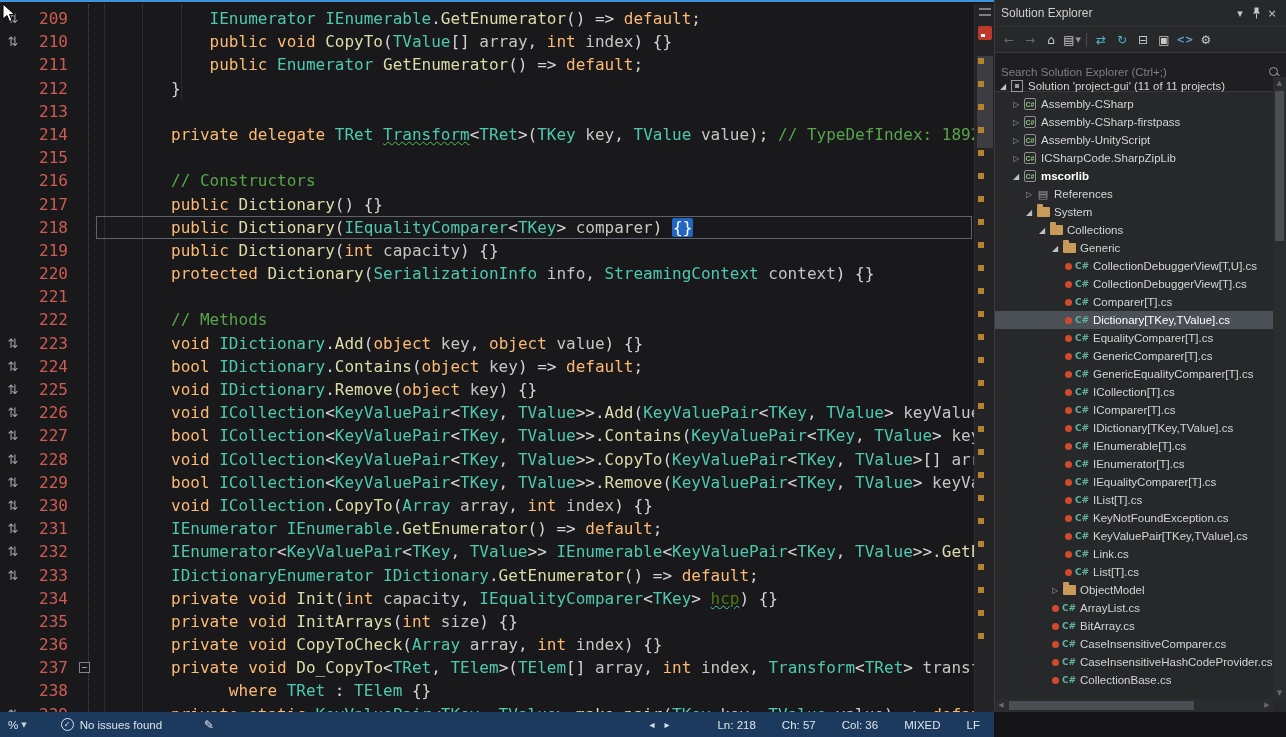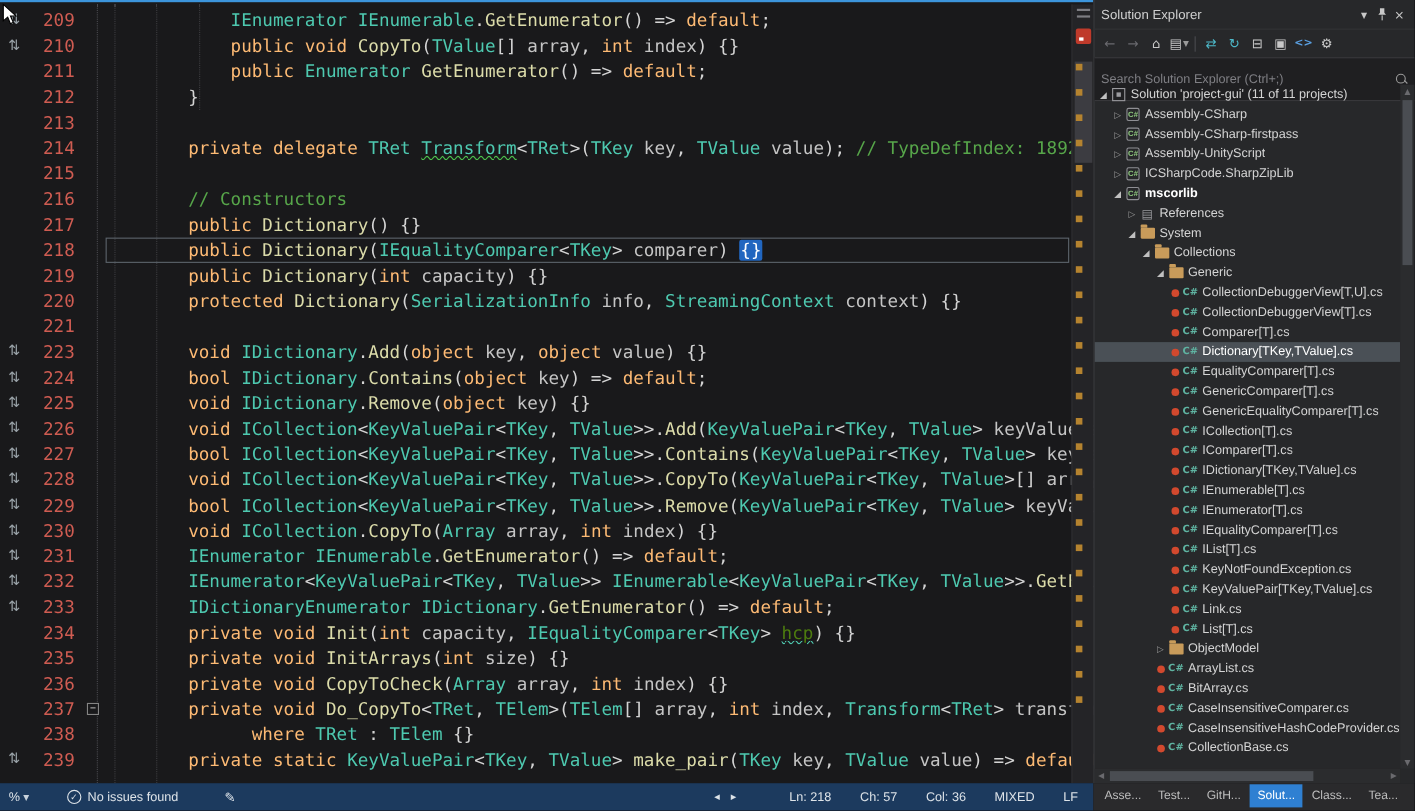--- a/index.html
+++ b/index.html
@@ -137,20 +137,21 @@
         <div class="crow"><div class="g"></div><div class="n">212</div><div class="f"></div><div class="c"><span class="tk-o">        }</span></div></div>
         <div class="crow"><div class="g"></div><div class="n">213</div><div class="f"></div><div class="c"></div></div>
         <div class="crow"><div class="g"></div><div class="n">214</div><div class="f"></div><div class="c"><span class="tk-o">        </span><span class="tk-k">private</span><span class="tk-o"> </span><span class="tk-k">delegate</span><span class="tk-o"> </span><span class="tk-t">TRet</span><span class="tk-o"> </span><span class="tk-ts">Transform</span><span class="tk-o">&lt;</span><span class="tk-t">TRet</span><span class="tk-o">&gt;(</span><span class="tk-t">TKey</span><span class="tk-o"> </span><span class="tk-p">key</span><span class="tk-o">, </span><span class="tk-t">TValue</span><span class="tk-o"> </span><span class="tk-p">value</span><span class="tk-o">); </span><span class="tk-c">// TypeDefIndex: 1892</span></div></div>
         <div class="crow"><div class="g"></div><div class="n">215</div><div class="f"></div><div class="c"></div></div>
         <div class="crow"><div class="g"></div><div class="n">216</div><div class="f"></div><div class="c"><span class="tk-o">        </span><span class="tk-c">// Constructors</span></div></div>
         <div class="crow"><div class="g"></div><div class="n">217</div><div class="f"></div><div class="c"><span class="tk-o">        </span><span class="tk-k">public</span><span class="tk-o"> </span><span class="tk-m">Dictionary</span><span class="tk-o">() {}</span></div></div>
         <div class="crow cur"><div class="g"></div><div class="n">218</div><div class="f"></div><div class="c"><span class="tk-o">        </span><span class="tk-k">public</span><span class="tk-o"> </span><span class="tk-m">Dictionary</span><span class="tk-o">(</span><span class="tk-t">IEqualityComparer</span><span class="tk-o">&lt;</span><span class="tk-t">TKey</span><span class="tk-o">&gt; </span><span class="tk-p">comparer</span><span class="tk-o">) </span><span class="tk-b">{}</span></div></div>
         <div class="crow"><div class="g"></div><div class="n">219</div><div class="f"></div><div class="c"><span class="tk-o">        </span><span class="tk-k">public</span><span class="tk-o"> </span><span class="tk-m">Dictionary</span><span class="tk-o">(</span><span class="tk-k">int</span><span class="tk-o"> </span><span class="tk-p">capacity</span><span class="tk-o">) {}</span></div></div>
         <div class="crow"><div class="g"></div><div class="n">220</div><div class="f"></div><div class="c"><span class="tk-o">        </span><span class="tk-k">protected</span><span class="tk-o"> </span><span class="tk-m">Dictionary</span><span class="tk-o">(</span><span class="tk-t">SerializationInfo</span><span class="tk-o"> </span><span class="tk-p">info</span><span class="tk-o">, </span><span class="tk-t">StreamingContext</span><span class="tk-o"> </span><span class="tk-p">context</span><span class="tk-o">) {}</span></div></div>
         <div class="crow"><div class="g"></div><div class="n">221</div><div class="f"></div><div class="c"></div></div>
+        <div class="crow"><div class="g"></div><div class="n">222</div><div class="f"></div><div class="c"><span class="tk-o">        </span><span class="tk-c">// Methods</span></div></div>
         <div class="crow"><div class="g">⇅</div><div class="n">223</div><div class="f"></div><div class="c"><span class="tk-o">        </span><span class="tk-k">void</span><span class="tk-o"> </span><span class="tk-t">IDictionary</span><span class="tk-o">.</span><span class="tk-m">Add</span><span class="tk-o">(</span><span class="tk-k">object</span><span class="tk-o"> </span><span class="tk-p">key</span><span class="tk-o">, </span><span class="tk-k">object</span><span class="tk-o"> </span><span class="tk-p">value</span><span class="tk-o">) {}</span></div></div>
         <div class="crow"><div class="g">⇅</div><div class="n">224</div><div class="f"></div><div class="c"><span class="tk-o">        </span><span class="tk-k">bool</span><span class="tk-o"> </span><span class="tk-t">IDictionary</span><span class="tk-o">.</span><span class="tk-m">Contains</span><span class="tk-o">(</span><span class="tk-k">object</span><span class="tk-o"> </span><span class="tk-p">key</span><span class="tk-o">) =&gt; </span><span class="tk-k">default</span><span class="tk-o">;</span></div></div>
         <div class="crow"><div class="g">⇅</div><div class="n">225</div><div class="f"></div><div class="c"><span class="tk-o">        </span><span class="tk-k">void</span><span class="tk-o"> </span><span class="tk-t">IDictionary</span><span class="tk-o">.</span><span class="tk-m">Remove</span><span class="tk-o">(</span><span class="tk-k">object</span><span class="tk-o"> </span><span class="tk-p">key</span><span class="tk-o">) {}</span></div></div>
         <div class="crow"><div class="g">⇅</div><div class="n">226</div><div class="f"></div><div class="c"><span class="tk-o">        </span><span class="tk-k">void</span><span class="tk-o"> </span><span class="tk-t">ICollection</span><span class="tk-o">&lt;</span><span class="tk-t">KeyValuePair</span><span class="tk-o">&lt;</span><span class="tk-t">TKey</span><span class="tk-o">, </span><span class="tk-t">TValue</span><span class="tk-o">&gt;&gt;.</span><span class="tk-m">Add</span><span class="tk-o">(</span><span class="tk-t">KeyValuePair</span><span class="tk-o">&lt;</span><span class="tk-t">TKey</span><span class="tk-o">, </span><span class="tk-t">TValue</span><span class="tk-o">&gt; </span><span class="tk-p">keyValuePair</span></div></div>
         <div class="crow"><div class="g">⇅</div><div class="n">227</div><div class="f"></div><div class="c"><span class="tk-o">        </span><span class="tk-k">bool</span><span class="tk-o"> </span><span class="tk-t">ICollection</span><span class="tk-o">&lt;</span><span class="tk-t">KeyValuePair</span><span class="tk-o">&lt;</span><span class="tk-t">TKey</span><span class="tk-o">, </span><span class="tk-t">TValue</span><span class="tk-o">&gt;&gt;.</span><span class="tk-m">Contains</span><span class="tk-o">(</span><span class="tk-t">KeyValuePair</span><span class="tk-o">&lt;</span><span class="tk-t">TKey</span><span class="tk-o">, </span><span class="tk-t">TValue</span><span class="tk-o">&gt; </span><span class="tk-p">keyValuePair</span></div></div>
         <div class="crow"><div class="g">⇅</div><div class="n">228</div><div class="f"></div><div class="c"><span class="tk-o">        </span><span class="tk-k">void</span><span class="tk-o"> </span><span class="tk-t">ICollection</span><span class="tk-o">&lt;</span><span class="tk-t">KeyValuePair</span><span class="tk-o">&lt;</span><span class="tk-t">TKey</span><span class="tk-o">, </span><span class="tk-t">TValue</span><span class="tk-o">&gt;&gt;.</span><span class="tk-m">CopyTo</span><span class="tk-o">(</span><span class="tk-t">KeyValuePair</span><span class="tk-o">&lt;</span><span class="tk-t">TKey</span><span class="tk-o">, </span><span class="tk-t">TValue</span><span class="tk-o">&gt;[] </span><span class="tk-p">array</span></div></div>
         <div class="crow"><div class="g">⇅</div><div class="n">229</div><div class="f"></div><div class="c"><span class="tk-o">        </span><span class="tk-k">bool</span><span class="tk-o"> </span><span class="tk-t">ICollection</span><span class="tk-o">&lt;</span><span class="tk-t">KeyValuePair</span><span class="tk-o">&lt;</span><span class="tk-t">TKey</span><span class="tk-o">, </span><span class="tk-t">TValue</span><span class="tk-o">&gt;&gt;.</span><span class="tk-m">Remove</span><span class="tk-o">(</span><span class="tk-t">KeyValuePair</span><span class="tk-o">&lt;</span><span class="tk-t">TKey</span><span class="tk-o">, </span><span class="tk-t">TValue</span><span class="tk-o">&gt; </span><span class="tk-p">keyValuePair</span></div></div>
         <div class="crow"><div class="g">⇅</div><div class="n">230</div><div class="f"></div><div class="c"><span class="tk-o">        </span><span class="tk-k">void</span><span class="tk-o"> </span><span class="tk-t">ICollection</span><span class="tk-o">.</span><span class="tk-m">CopyTo</span><span class="tk-o">(</span><span class="tk-t">Array</span><span class="tk-o"> </span><span class="tk-p">array</span><span class="tk-o">, </span><span class="tk-k">int</span><span class="tk-o"> </span><span class="tk-p">index</span><span class="tk-o">) {}</span></div></div>
         <div class="crow"><div class="g">⇅</div><div class="n">231</div><div class="f"></div><div class="c"><span class="tk-o">        </span><span class="tk-t">IEnumerator</span><span class="tk-o"> </span><span class="tk-t">IEnumerable</span><span class="tk-o">.</span><span class="tk-m">GetEnumerator</span><span class="tk-o">() =&gt; </span><span class="tk-k">default</span><span class="tk-o">;</span></div></div>
         <div class="crow"><div class="g">⇅</div><div class="n">232</div><div class="f"></div><div class="c"><span class="tk-o">        </span><span class="tk-t">IEnumerator</span><span class="tk-o">&lt;</span><span class="tk-t">KeyValuePair</span><span class="tk-o">&lt;</span><span class="tk-t">TKey</span><span class="tk-o">, </span><span class="tk-t">TValue</span><span class="tk-o">&gt;&gt; </span><span class="tk-t">IEnumerable</span><span class="tk-o">&lt;</span><span class="tk-t">KeyValuePair</span><span class="tk-o">&lt;</span><span class="tk-t">TKey</span><span class="tk-o">, </span><span class="tk-t">TValue</span><span class="tk-o">&gt;&gt;.</span><span class="tk-m">GetEnumerator</span></div></div>
@@ -540,22 +541,14 @@
     </span>
     <span class="sright">
       <span>Ln: 218</span>
       <span>Ch: 57</span>
       <span>Col: 36</span>
       <span>MIXED</span>
       <span>LF</span>
     </span>
   </div>
 
-  <div id="panel-tabs">
-      <span class="ptab">Asse...</span>
-      <span class="ptab">Test...</span>
-      <span class="ptab">GitH...</span>
-      <span class="ptab active">Solut...</span>
-      <span class="ptab">Class...</span>
-      <span class="ptab">Tea...</span>
-    </div>
 
 </div>
 
 </body></html>

